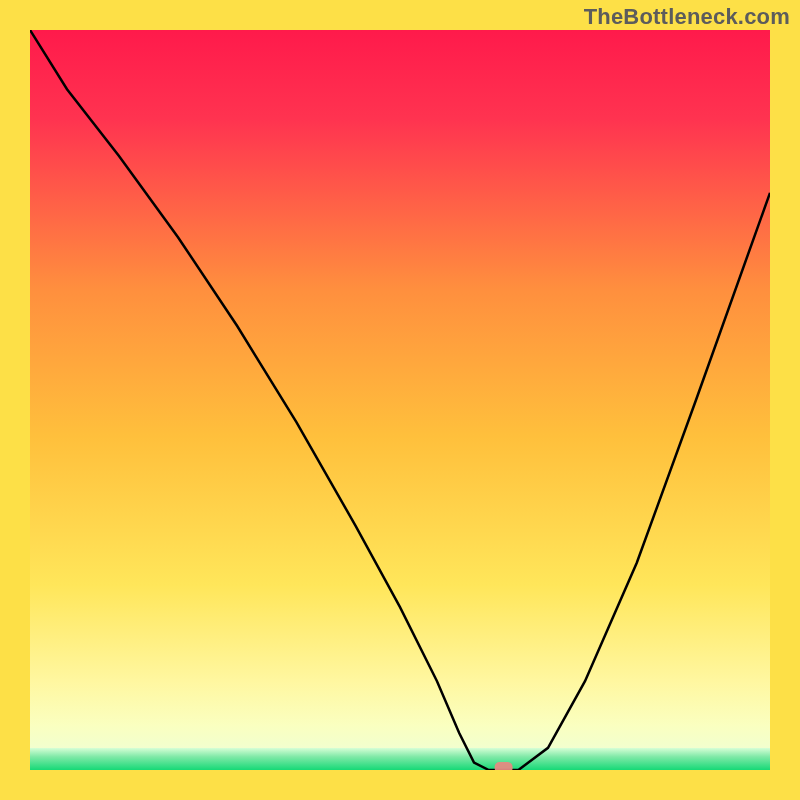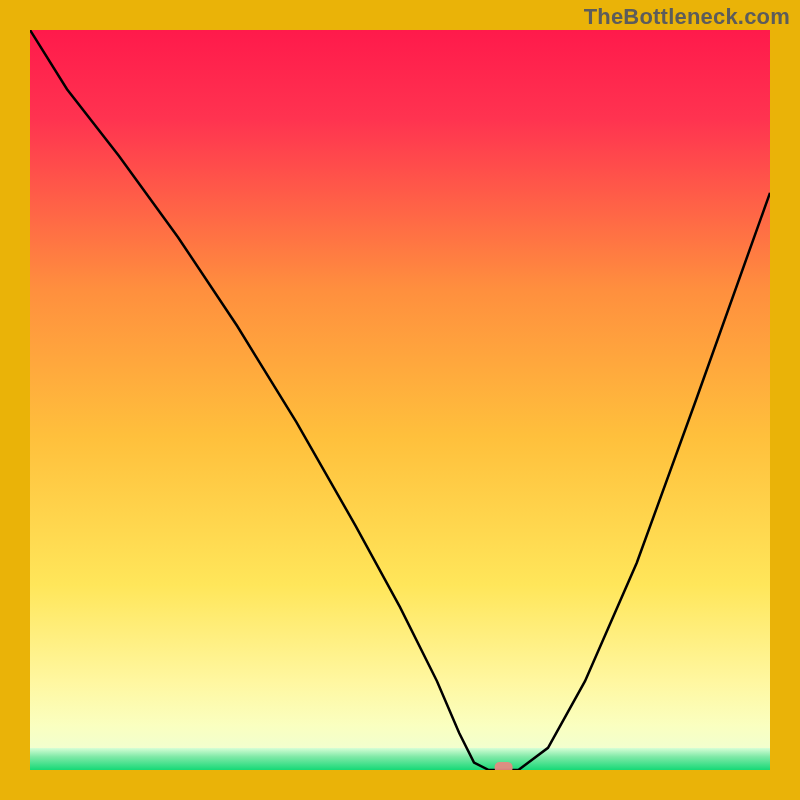--- a/index.html
+++ b/index.html
@@ -8,21 +8,21 @@
     width: 800px;
     height: 800px;
     background: #000;
     overflow: hidden;
     font-family: Arial, Helvetica, sans-serif;
   }
   .frame {
     position: relative;
     width: 800px;
     height: 800px;
-    background: #eab308;
+    background: #fde047;
   }
   .watermark {
     position: absolute;
     top: 4px;
     right: 10px;
     font-size: 22px;
     font-weight: 600;
     color: #5c5c5c;
     letter-spacing: 0.2px;
     user-select: none;

